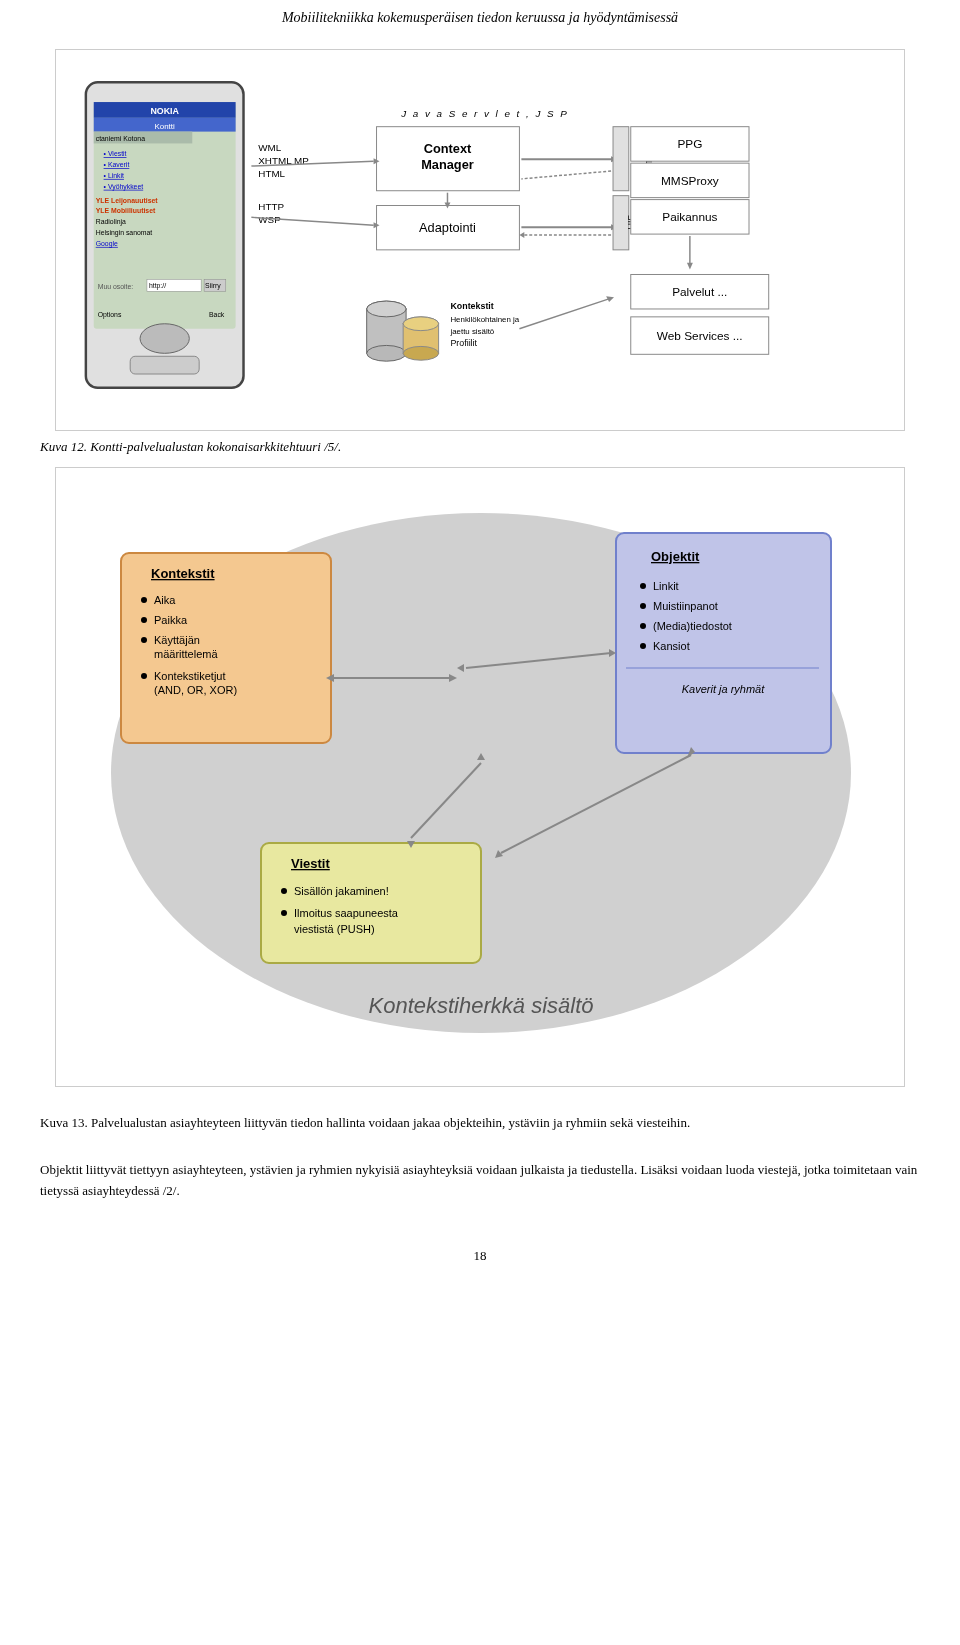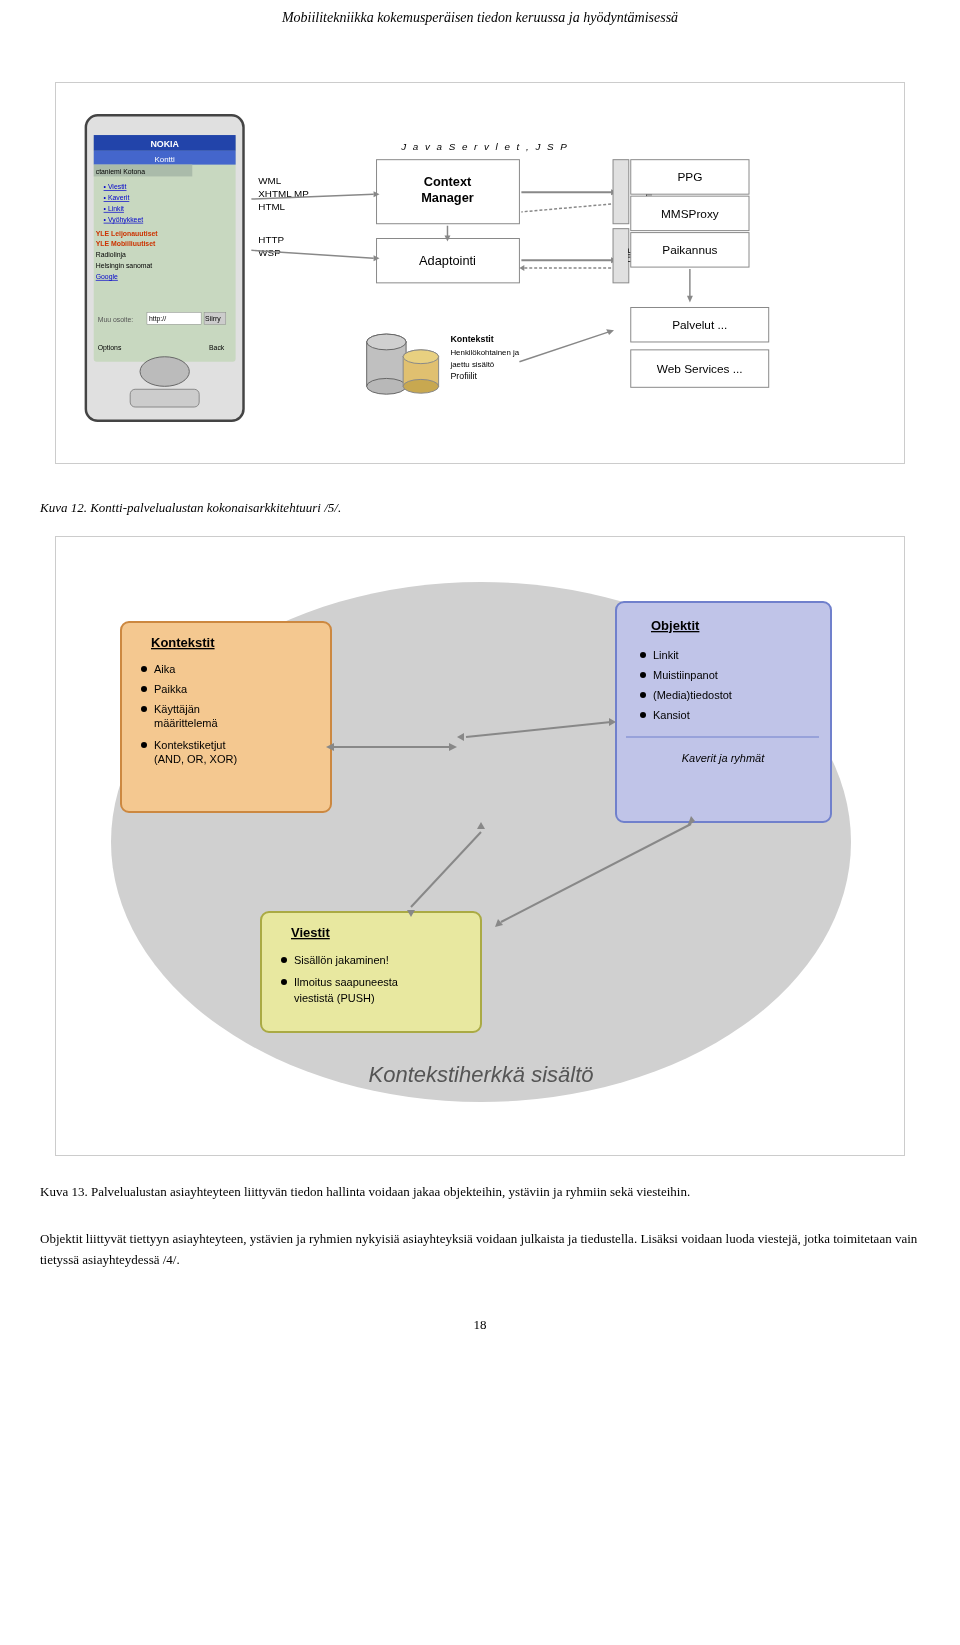--- a/index.html
+++ b/index.html
@@ -20,34 +20,34 @@
       border-bottom: none;
     }
 
     .main-content {
       padding: 10px 40px;
     }
 
     
     .figure1-container {
       border: 1px solid #ccc;
-      margin: 36px auto;
+      margin: 3px auto;
       width: 850px;
       min-height: 380px;
       padding: 20px;
       display: flex;
       justify-content: center;
       position: relative;
       background: #fff;
     }
 
     
     .figure-caption {
       font-size: 13px;
-      margin: 8px 0 20px 0;
+      margin: 8px 0 12px 0;
       font-style: italic;
     }
 
     
     .figure2-container {
       border: 1px solid #ccc;
       margin: 10px auto;
       width: 850px;
       min-height: 620px;
       padding: 15px;
@@ -256,18 +256,18 @@
       <polygon points="616,275 624,269 620,264" fill="#888"></polygon>
       <polygon points="432,373 427,367 424,375" fill="#888"></polygon>
     </svg>
   </div>
 
   <p class="body-text">
     <span>Kuva 13.</span>
     Palvelualustan asiayhteyteen liittyvän tiedon hallinta voidaan jakaa objekteihin, ystäviin ja ryhmiin sekä viesteihin.
   </p>
   <p class="body-text">
-    Objektit liittyvät tiettyyn asiayhteyteen, ystävien ja ryhmien nykyisiä asiayhteyksiä voidaan julkaista ja tiedustella. Lisäksi voidaan luoda viestejä, jotka toimitetaan vain tietyssä asiayhtey­dessä /4/.
+    Objektit liittyvät tiettyyn asiayhteyteen, ystävien ja ryhmien nykyisiä asiayhteyksiä voidaan julkaista ja tiedustella. Lisäksi voidaan luoda viestejä, jotka toimitetaan vain tietyssä asiayhtey­dessä /2/.
   </p>
 
 </div>
 
 <div class="page-number">18</div>
 
 </body></html>

